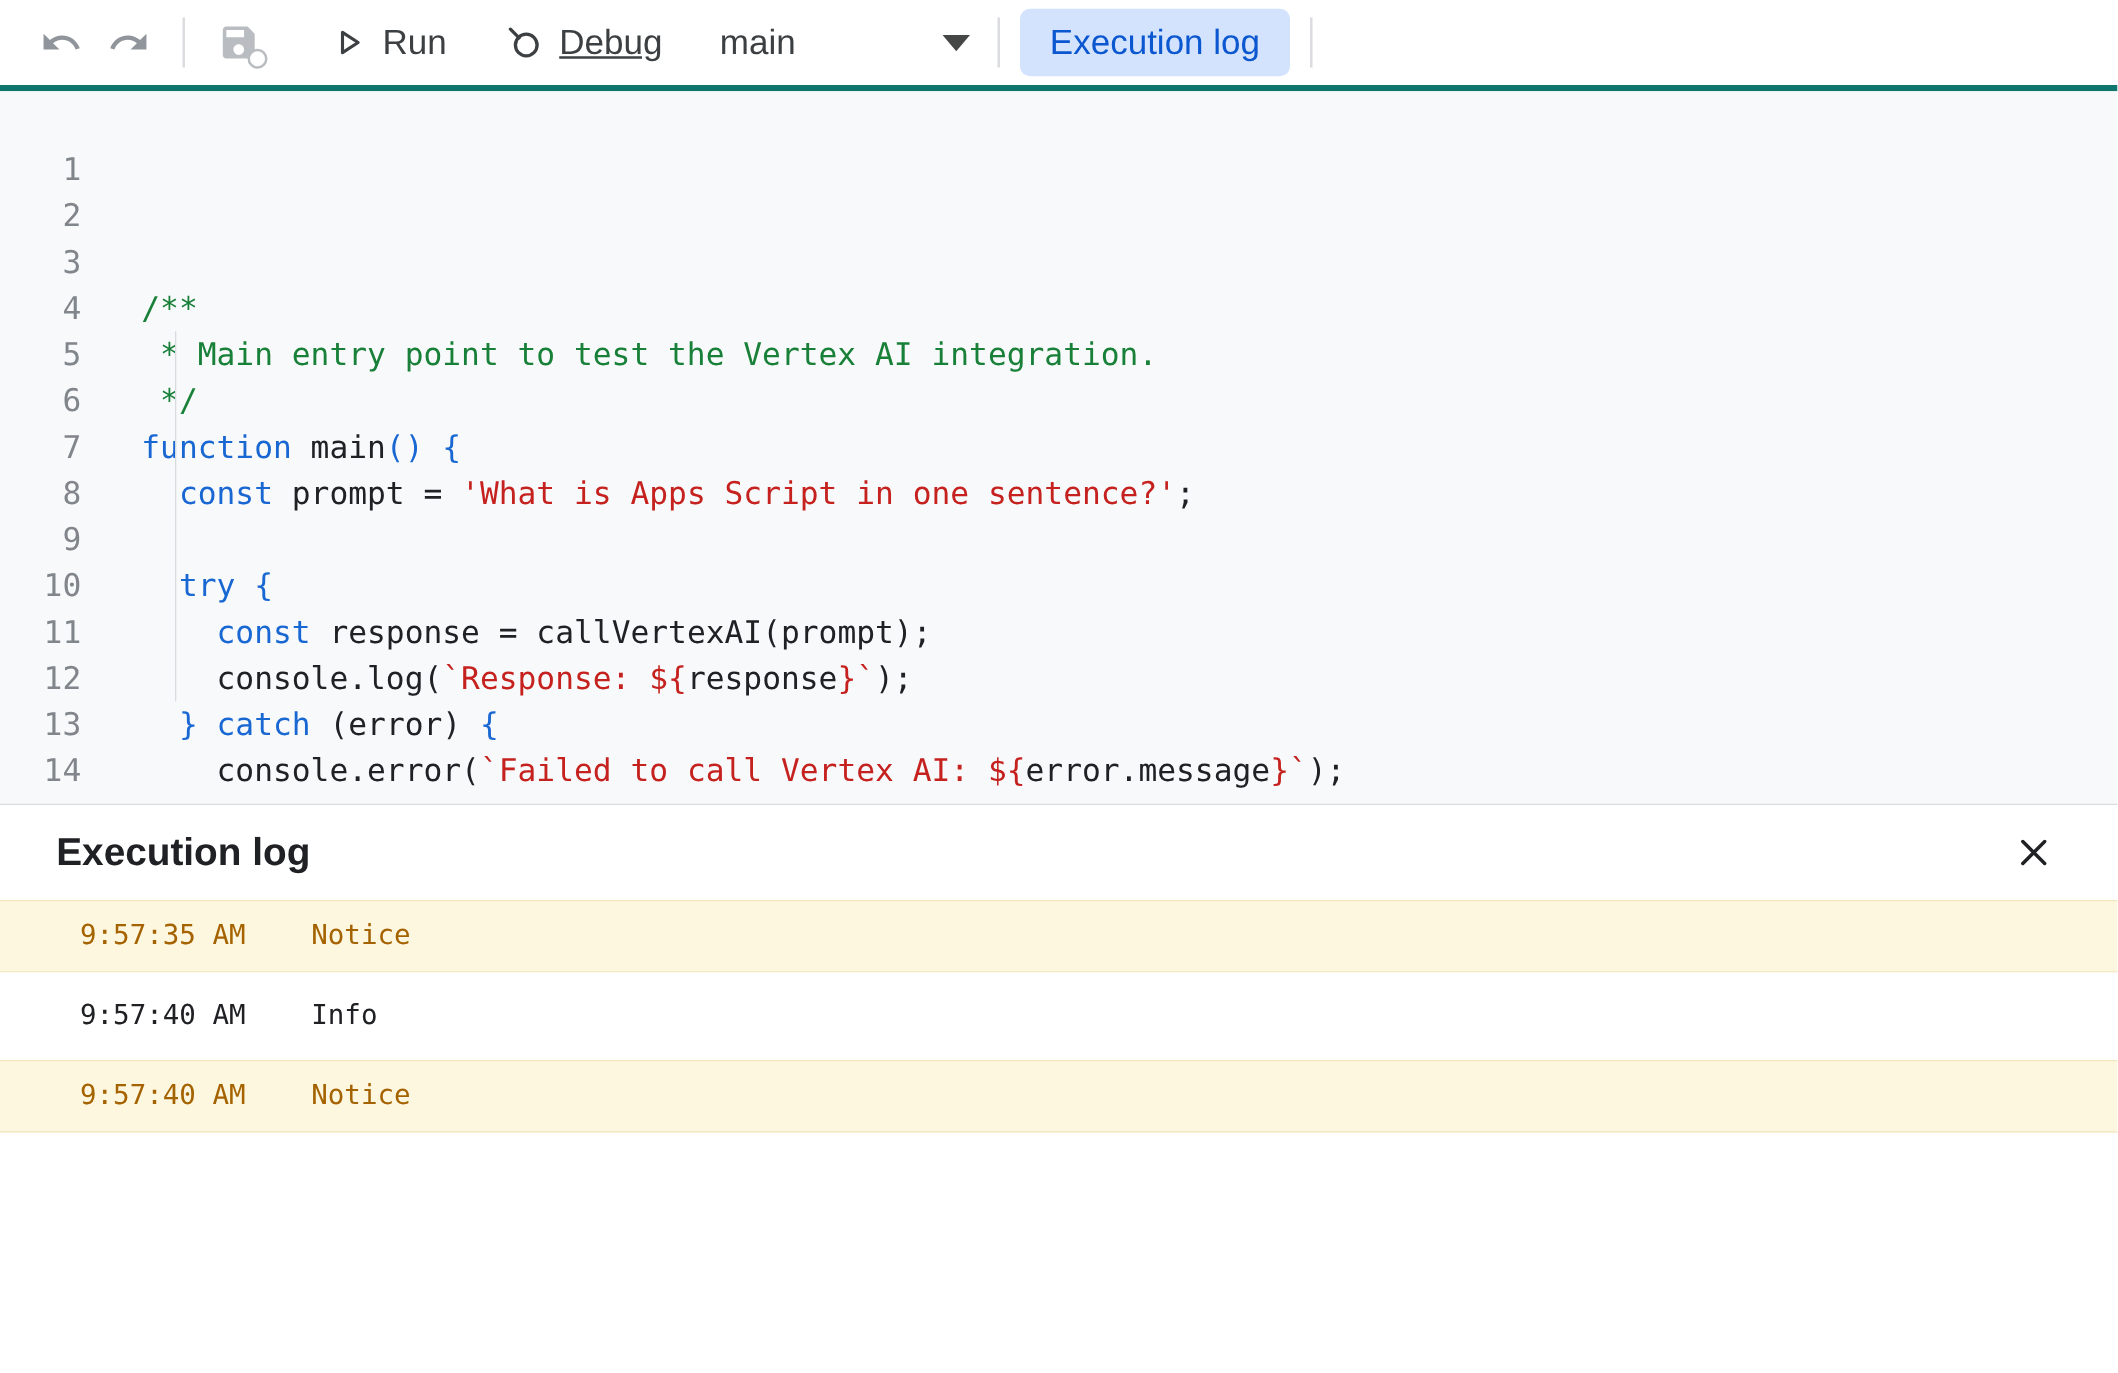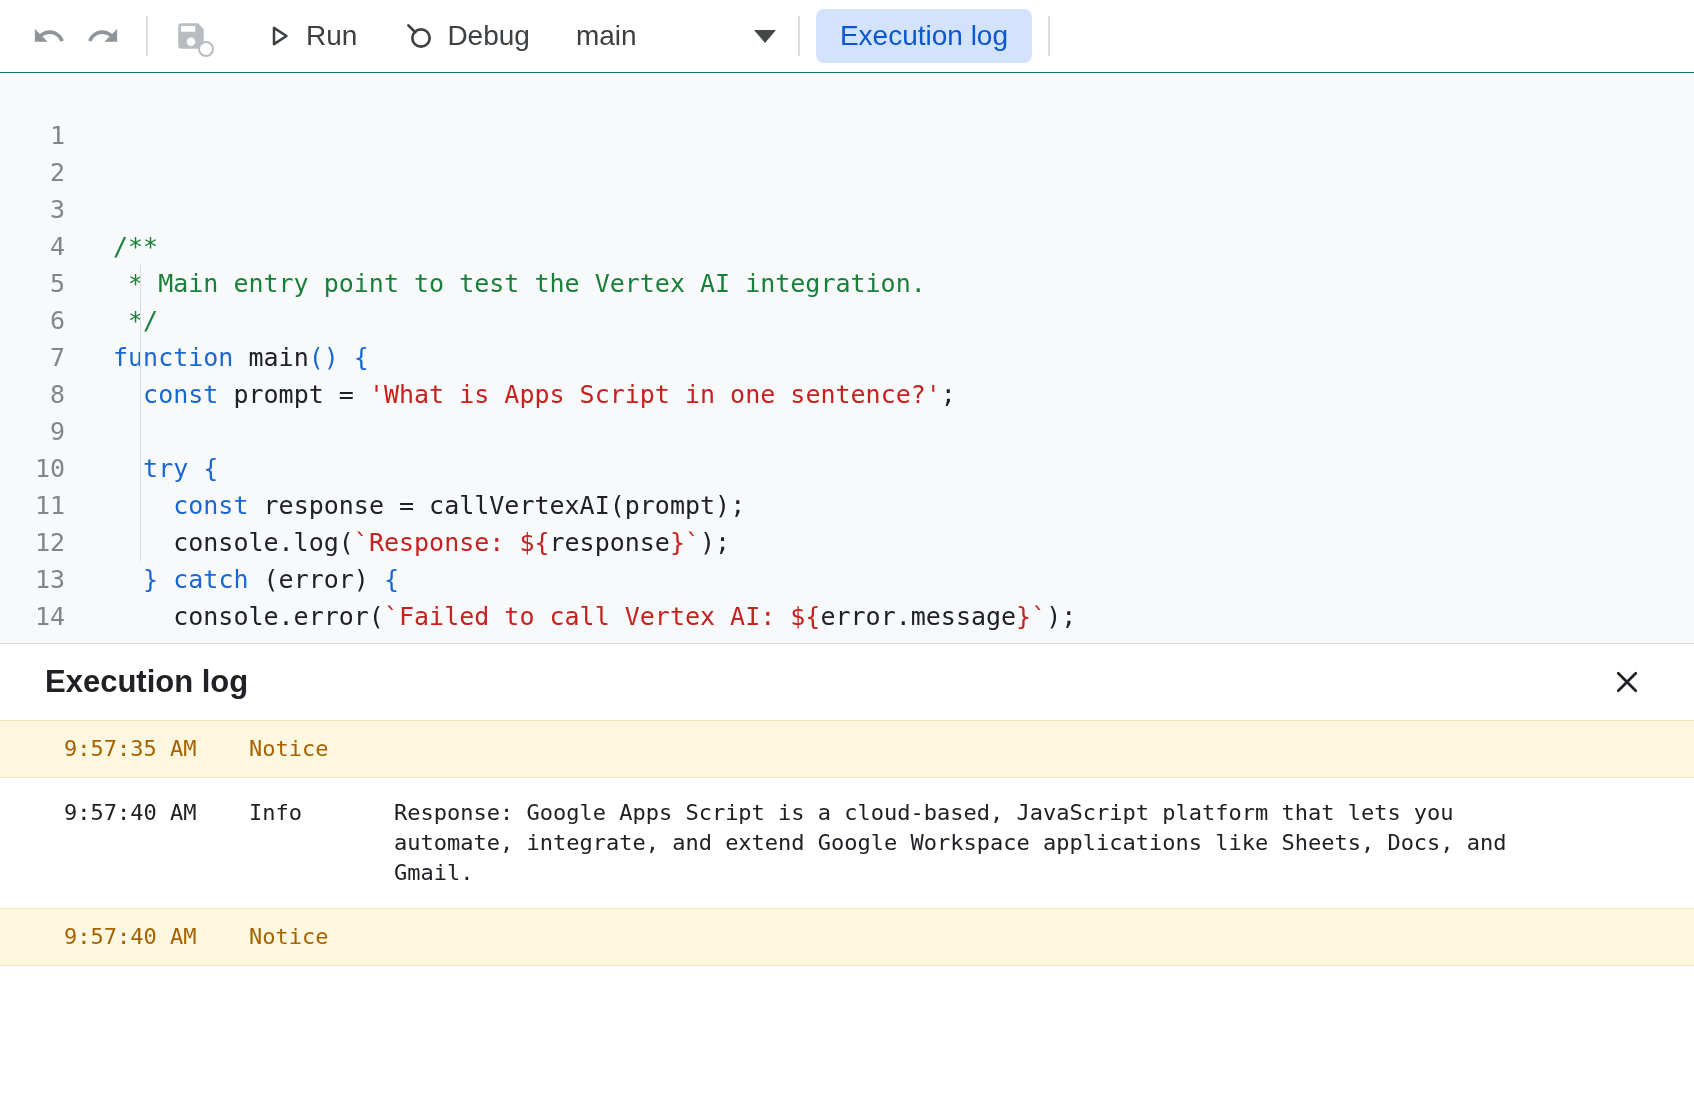--- a/index.html
+++ b/index.html
@@ -6,35 +6,35 @@
   html,body { margin:0; padding:0; }
   body {
     width:1694px; height:1098px; overflow:hidden;
     background:#ffffff;
     font-family:"Liberation Sans", sans-serif;
     color:#202124;
   }
 
   
   .toolbar {
-    height:73px; background:#fff; border-bottom:1px solid #0f766e;
+    height:73px; background:#fff; border-bottom:5px solid #0f766e;
     display:flex; align-items:center; padding-left:22px;
   }
   .tb-icon-btn {
     background:none; border:none; padding:6px; margin:0 4px;
     display:flex; align-items:center; justify-content:center; cursor:pointer;
   }
   .tb-divider { width:2px; height:40px; background:#dadce0; margin:0 16px; flex:none; }
   .tb-btn {
     background:none; border:none; cursor:pointer; font-family:inherit;
     display:flex; align-items:center; gap:12px;
     font-size:28px; color:#3c4043; padding:8px 12px;
   }
   .run-btn { margin-left:34px; }
-  .debug-btn { margin-left:22px; }
+  .debug-btn { margin-left:22px;text-decoration:underline; }
   .fn-select {
     margin-left:22px; width:218px; display:flex; align-items:center;
     justify-content:space-between; font-size:28px; color:#3c4043;
     padding:8px 6px 8px 12px; cursor:pointer;
   }
   .pill-btn {
     background:#d3e3fd; color:#0b57d0; border:none; border-radius:8px;
     font-family:inherit; font-size:28px; padding:11px 24px; cursor:pointer;
   }
 
@@ -185,20 +185,19 @@
     </button>
   </div>
   <div id="log-rows">
       <div class="log-row notice">
         <div class="log-time">9:57:35 AM</div>
         <div class="log-level">Notice</div>
       </div>
       <div class="log-row info">
         <div class="log-time">9:57:40 AM</div>
         <div class="log-level">Info</div>
-        <div class="log-message">Response: Google Apps Script is a cloud-based, JavaScript platform that lets you automate, integrate, and extend Google Workspace applications like Sheets, Docs, and Gmail.</div>
       </div>
       <div class="log-row notice">
         <div class="log-time">9:57:40 AM</div>
         <div class="log-level">Notice</div>
       </div>
     </div>
 </div>
 
 </body></html>

